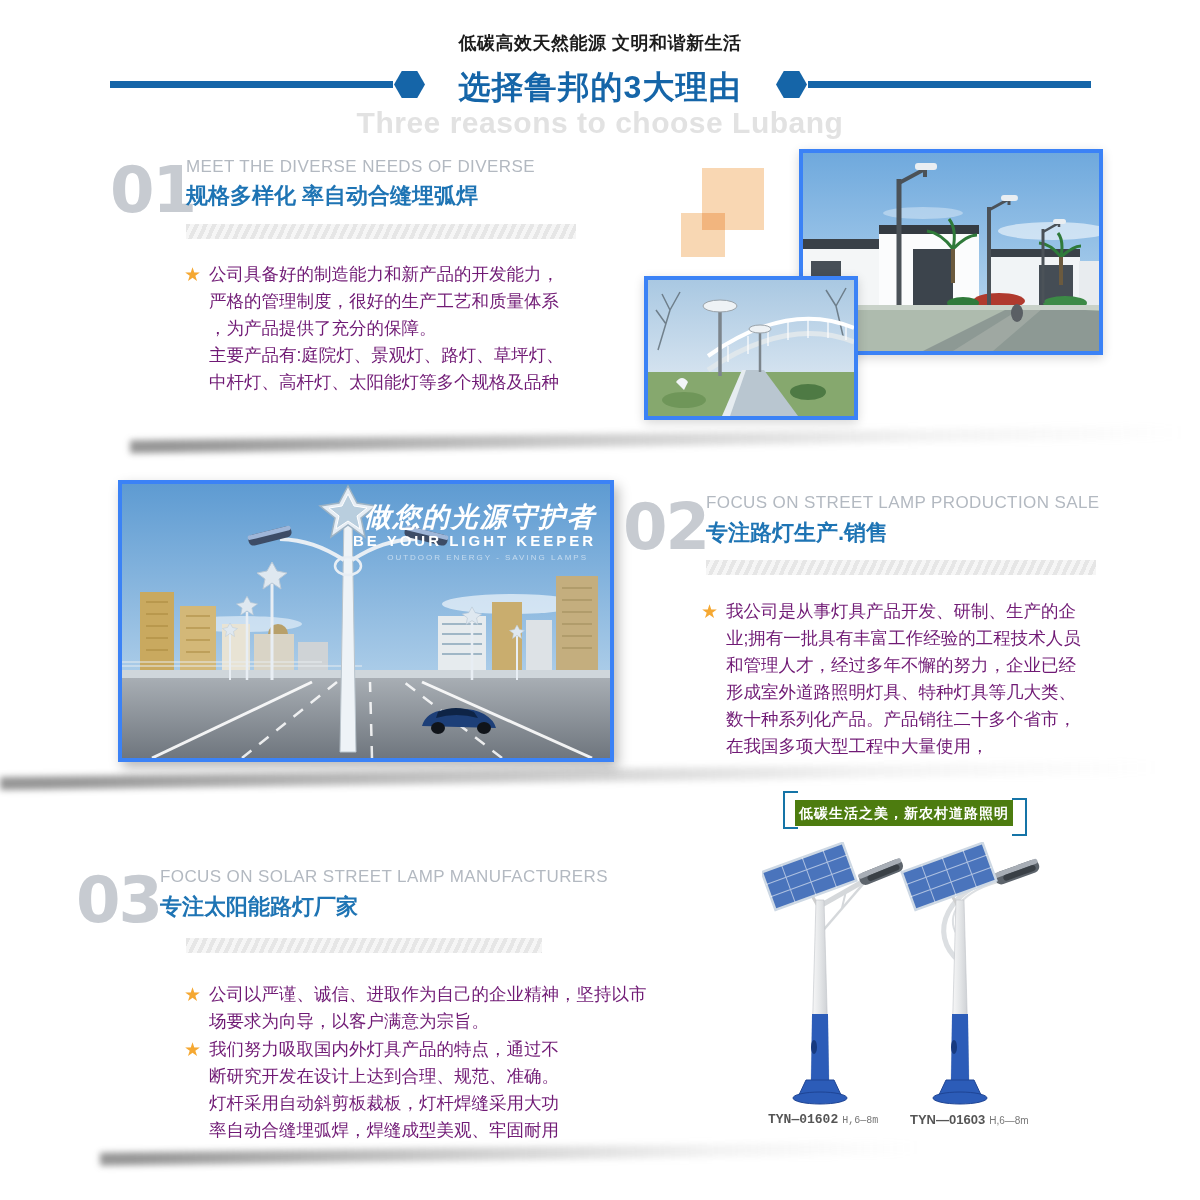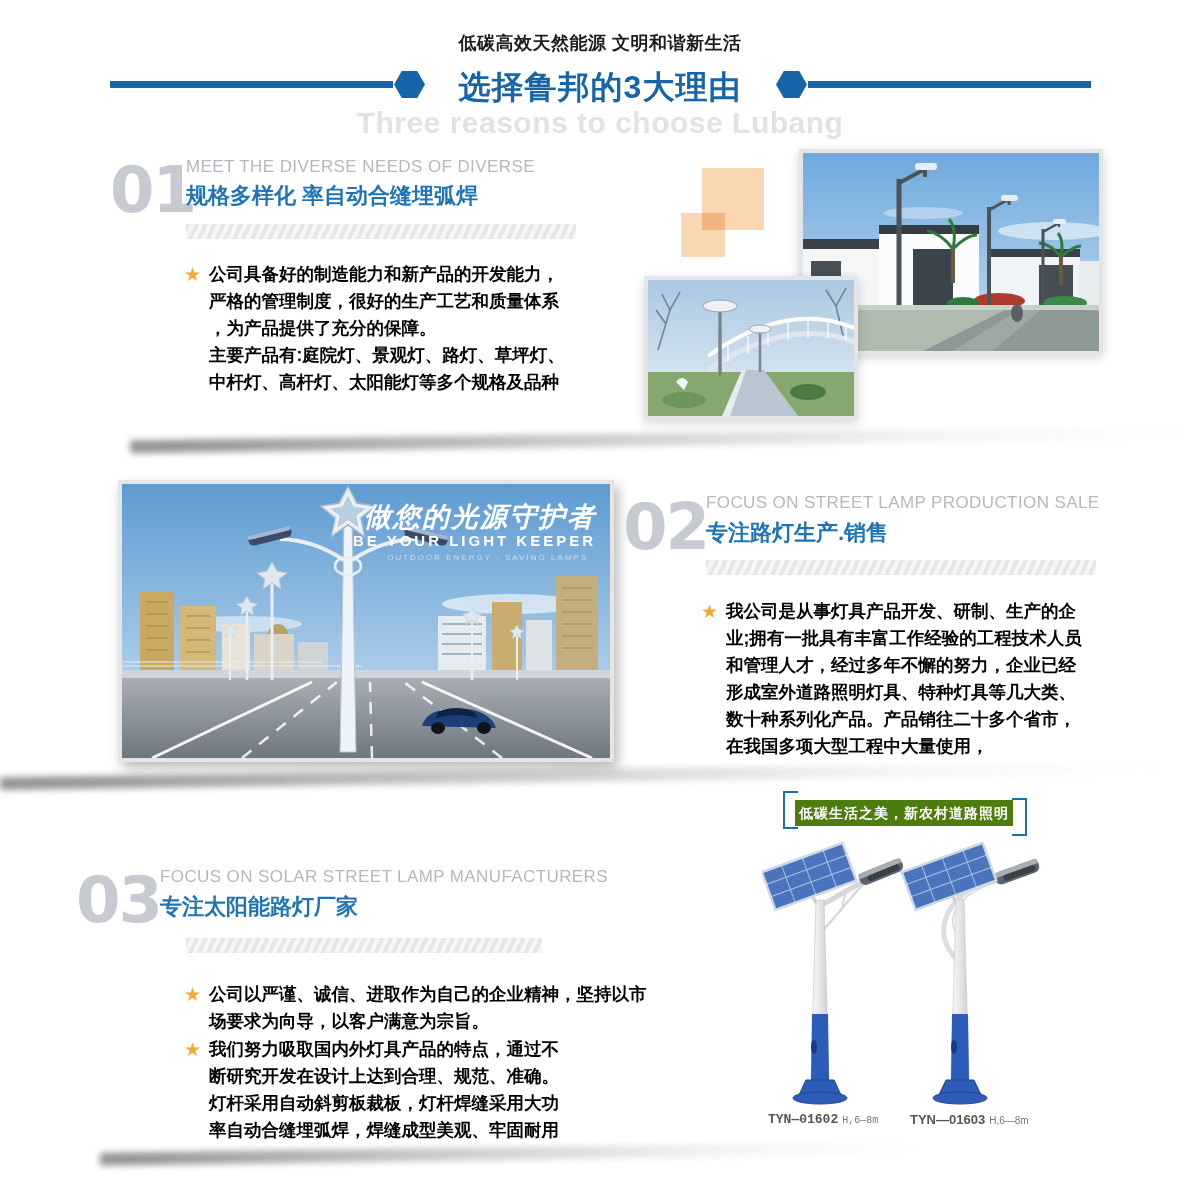--- a/index.html
+++ b/index.html
@@ -22,24 +22,24 @@
 
   
   .sec-number{position:absolute;font-size:64px;font-weight:700;color:#c7cbd1;line-height:1;
               font-family:"DejaVu Sans","Liberation Sans",sans-serif;letter-spacing:-2px;}
   .sec-head-en{position:absolute;font-size:17px;color:#b3b9c1;letter-spacing:.4px;white-space:nowrap;}
   .sec-head-zh{position:absolute;font-size:22px;font-weight:bold;color:#1e74b4;white-space:nowrap;}
   .stripe{position:absolute;height:15px;
           background:repeating-linear-gradient(115deg,#e6e6e6 0 4px,#f6f6f6 4px 8px);}
   .bullet{position:absolute;display:flex;align-items:flex-start;}
   .star{color:#f5a832;font-size:19px;line-height:27px;width:25px;flex:0 0 25px;}
-  .btext{font-size:17.5px;color:#000000;line-height:27px;white-space:pre-line;font-weight:bold;}
-
-  
-  .img-frame{position:absolute;background:#e5e5e5;padding:4px;
+  .btext{font-size:17.5px;color:#701a75;line-height:27px;white-space:pre-line;}
+
+  
+  .img-frame{position:absolute;background:#3b82f6;padding:4px;
              box-shadow:0 3px 10px rgba(0,0,0,.16);}
   .img-frame svg{display:block;}
   .sq{position:absolute;background:#f7cda0;opacity:.8;}
   .sq.big{left:702px;top:168px;width:62px;height:62px;}
   .sq.small{left:681px;top:213px;width:44px;height:44px;mix-blend-mode:multiply;}
 
   
   .divider{position:absolute;height:13px;filter:blur(3px);transform:rotate(-.8deg);
            background:linear-gradient(to right,rgba(45,45,45,.5) 4%,rgba(95,95,95,.3) 45%,
                       rgba(160,160,160,.12) 75%,rgba(210,210,210,0) 100%);}

